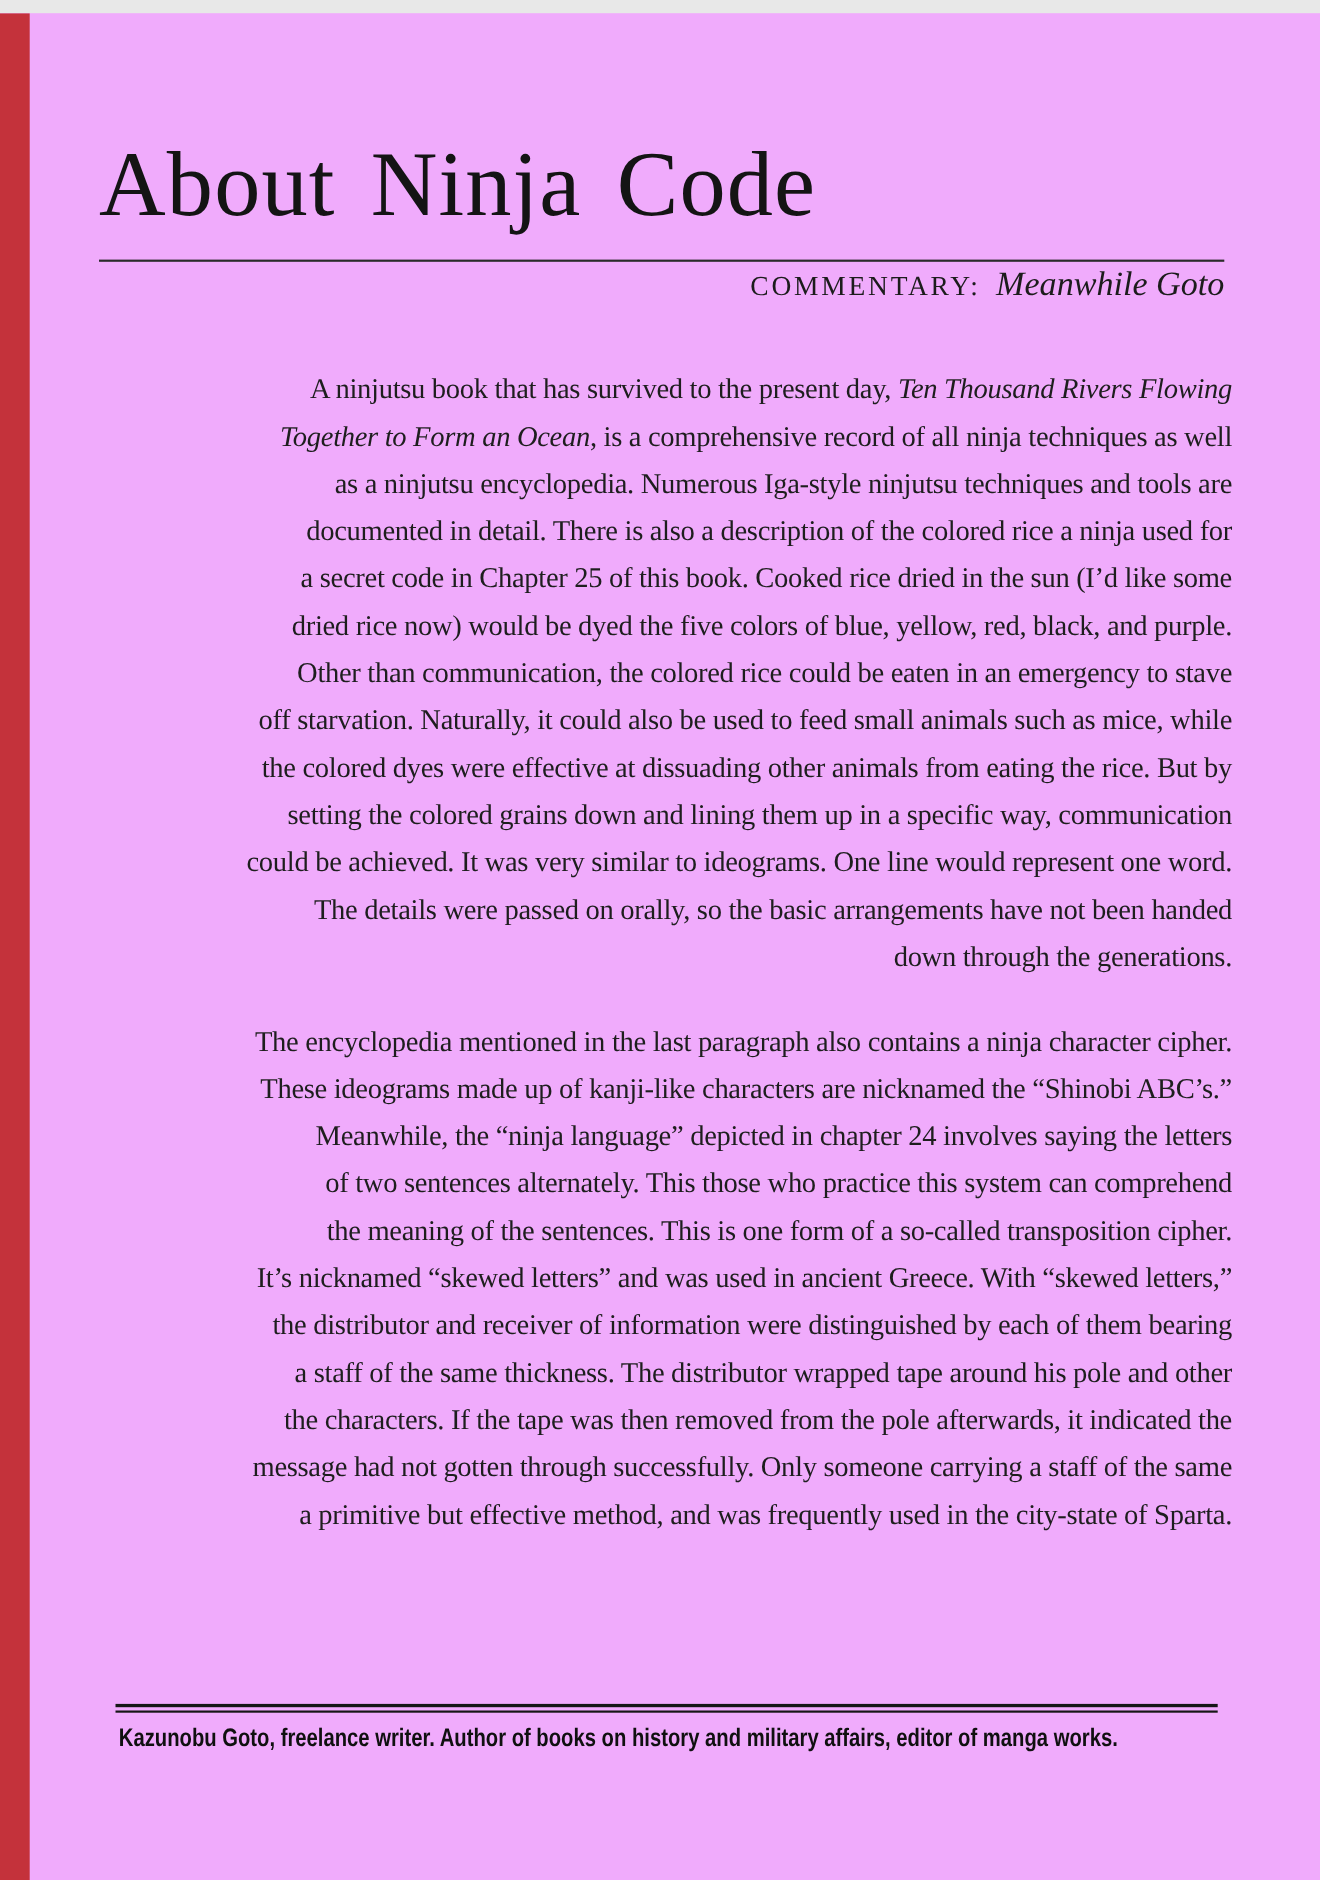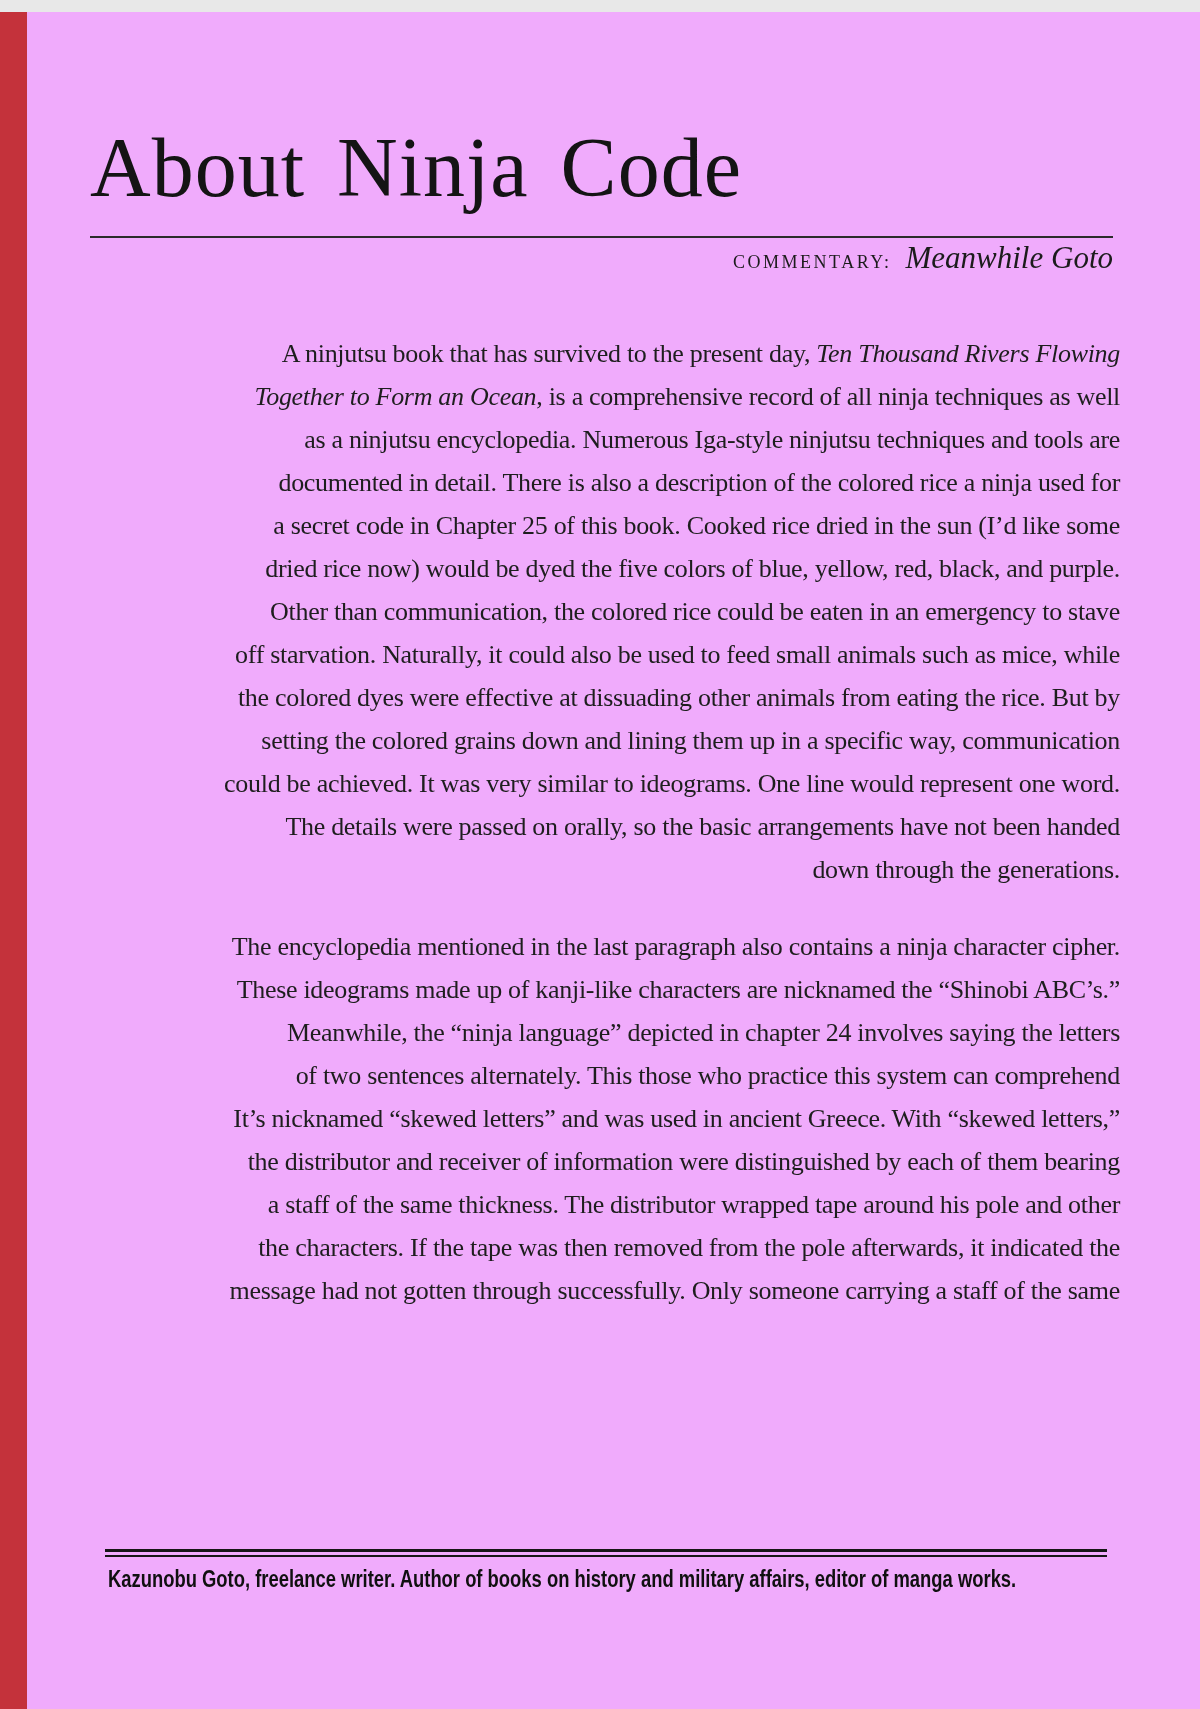--- a/index.html
+++ b/index.html
@@ -34,21 +34,21 @@
     width:1023px; height:0;
     border-top:2px solid #2b2b2b;
   }
   .commentary {
     position:absolute; left:90px; top:228px;
     width:1023px;
     text-align:right;
     white-space:nowrap;
   }
   .commentary-label {
-    font-size:18px;
+    font-size:25px;
     letter-spacing:2.5px;
     color:#1c1c1c;
   }
   .commentary-author {
     font-size:31px;
     font-style:italic;
     margin-left:10px;
     color:#1c1c1c;
   }
   .article { position:absolute; left:110px; top:320px; width:1010px;text-align:right; }
@@ -112,25 +112,27 @@
         <div class="bodyline"><span>setting the colored grains down and lining them up in a specific way, communication</span></div>
         <div class="bodyline"><span>could be achieved. It was very similar to ideograms. One line would represent one word.</span></div>
         <div class="bodyline"><span>The details were passed on orally, so the basic arrangements have not been handed</span></div>
         <div class="bodyline"><span>down through the generations.</span></div>
       </div>
     <div class="body-paragraph">
         <div class="bodyline"><span>The encyclopedia mentioned in the last paragraph also contains a ninja character cipher.</span></div>
         <div class="bodyline"><span>These ideograms made up of kanji-like characters are nicknamed the “Shinobi ABC’s.”</span></div>
         <div class="bodyline"><span>Meanwhile, the “ninja language” depicted in chapter 24 involves saying the letters</span></div>
         <div class="bodyline"><span>of two sentences alternately. This those who practice this system can comprehend</span></div>
+        <div class="bodyline"><span>the meaning of the sentences. This is one form of a so-called transposition cipher.</span></div>
         <div class="bodyline"><span>It’s nicknamed “skewed letters” and was used in ancient Greece. With “skewed letters,”</span></div>
         <div class="bodyline"><span>the distributor and receiver of information were distinguished by each of them bearing</span></div>
         <div class="bodyline"><span>a staff of the same thickness. The distributor wrapped tape around his pole and other</span></div>
         <div class="bodyline"><span>the characters. If the tape was then removed from the pole afterwards, it indicated the</span></div>
         <div class="bodyline"><span>message had not gotten through successfully. Only someone carrying a staff of the same</span></div>
+        <div class="bodyline"><span>a primitive but effective method, and was frequently used in the city-state of Sparta.</span></div>
       </div>
   </div>
 
   <div class="footer-rule"></div>
 
   <div class="footer-credit">Kazunobu Goto, freelance writer. Author of books on history and military affairs, editor of manga works.</div>
 
 </div>
 
 </body></html>

